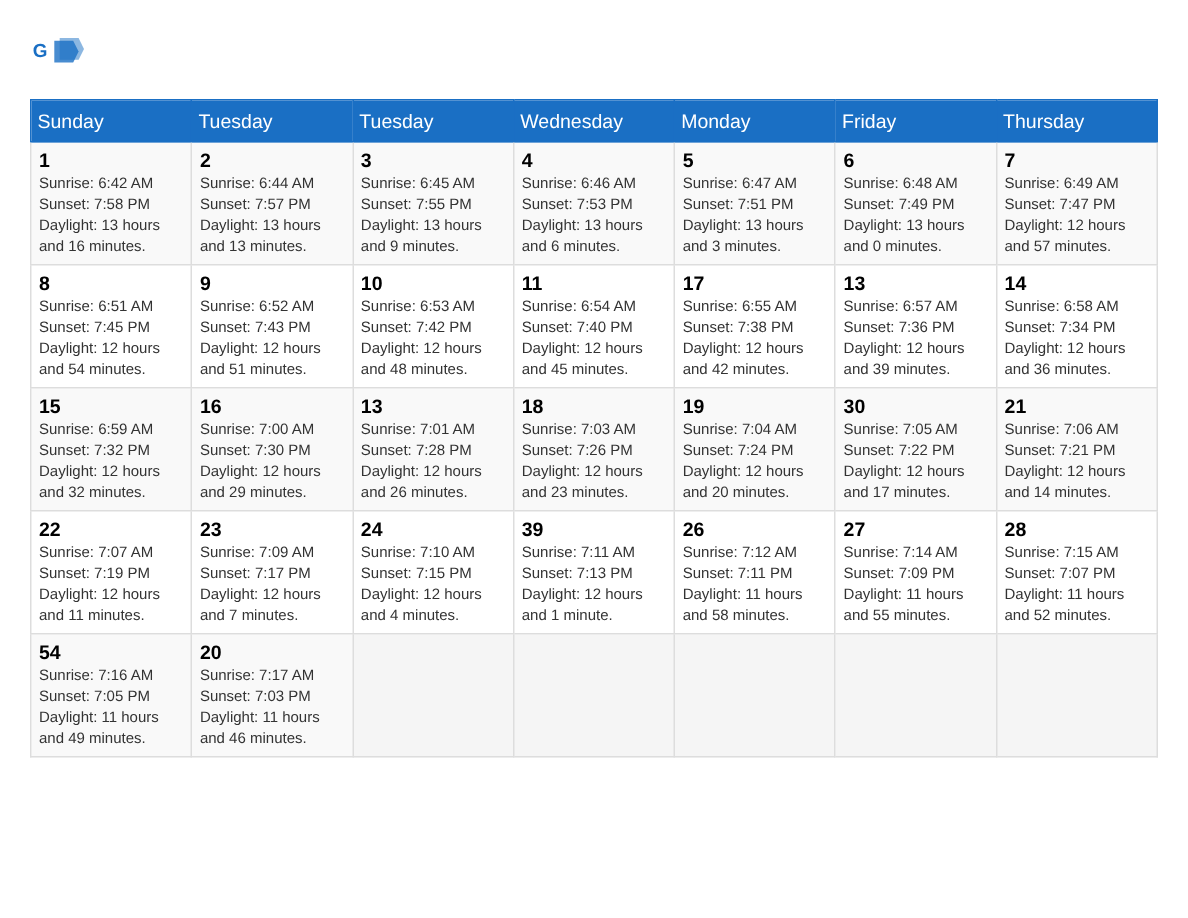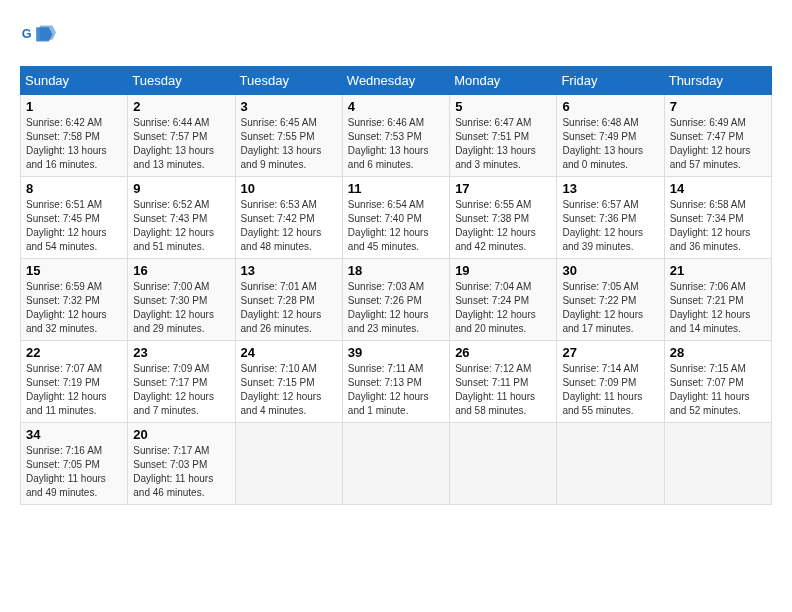--- a/index.html
+++ b/index.html
@@ -352,21 +352,21 @@
           <span class="day-num">28</span>
           <div class="day-info">
             Sunrise: 7:15 AM<br>
             Sunset: 7:07 PM<br>
             Daylight: 11 hours and 52 minutes.
           </div>
         </td>
       </tr>
       <tr>
         <td>
-          <span class="day-num">34</span>
+          <span class="day-num">54</span>
           <div class="day-info">
             Sunrise: 7:16 AM<br>
             Sunset: 7:05 PM<br>
             Daylight: 11 hours and 49 minutes.
           </div>
         </td>
         <td>
           <span class="day-num">20</span>
           <div class="day-info">
             Sunrise: 7:17 AM<br>

